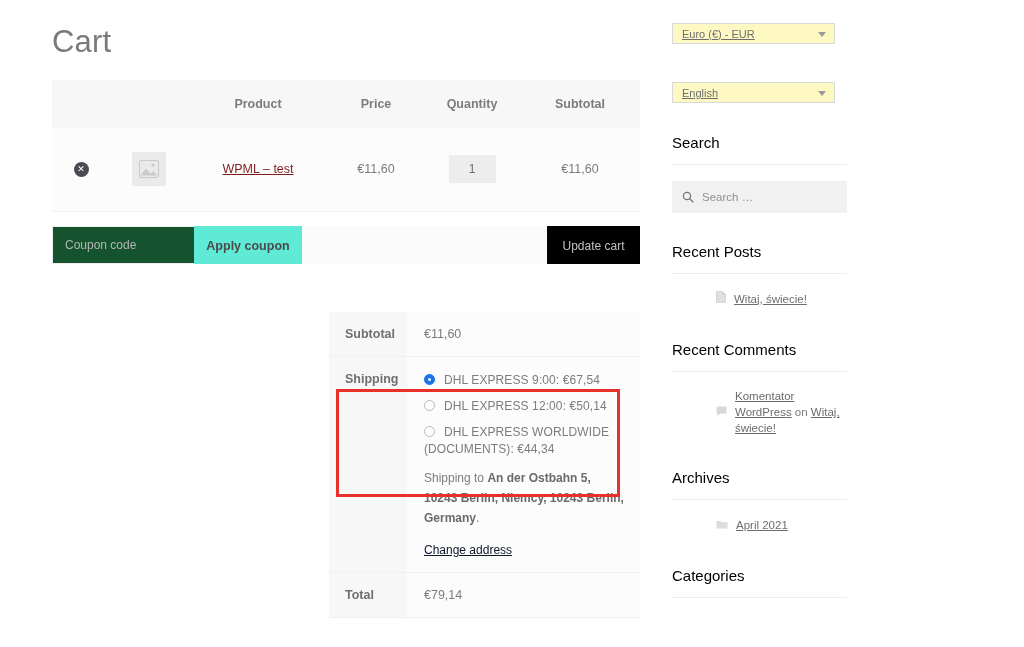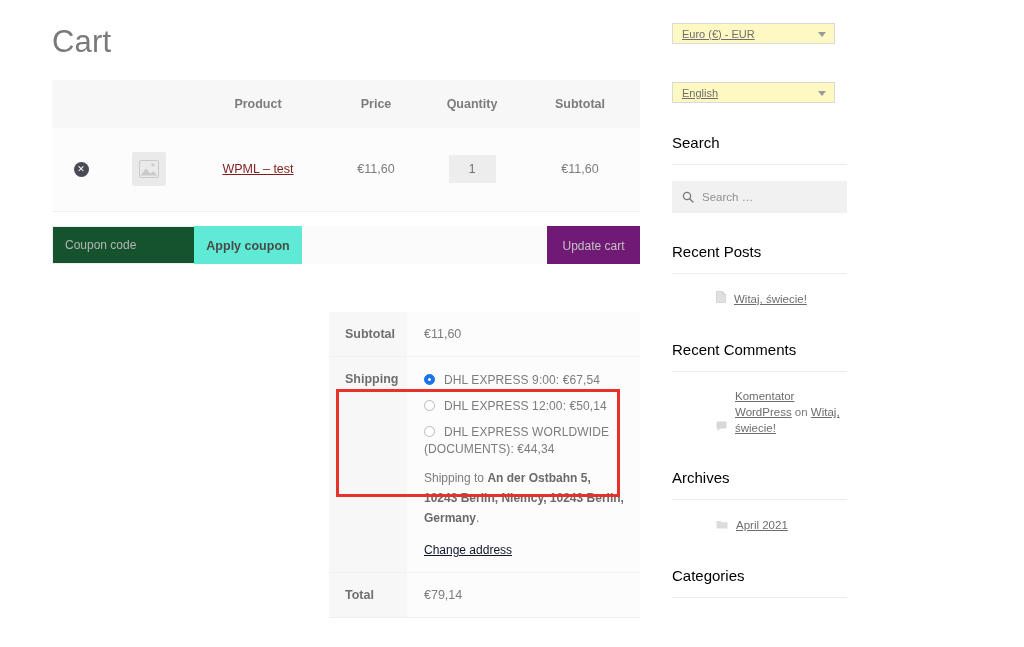--- a/index.html
+++ b/index.html
@@ -126,21 +126,21 @@
     font-size: 12.5px;
     text-align: center;
     line-height: 38px;
     border: none;
     cursor: pointer;
     font-family: "Liberation Sans", sans-serif;
   }
   .coupon-spacer { flex: 1; background: #fbfbfb; }
   .update-cart {
     width: 93px;
-    background: #701a75;
+    background: #000000;
     color: #c2c2c2;
     font-size: 12px;
     text-align: center;
     line-height: 38px;
     border: none;
     font-family: "Liberation Sans", sans-serif;
   }
 
   
   .totals-wrap { position: absolute; left: 329px; top: 312px; width: 311px; }
@@ -279,21 +279,21 @@
     width: 175px; height: 30px;
     background: #f1f1f1;
     padding: 16px 10px;
   }
   .search-field svg { flex: none; margin-right: 8px; }
   .search-ph { font-size: 11.5px; color: #909090; }
 
   .wlist { list-style: none; margin: 0; padding: 0; }
   .wlist li {
     display: flex;
-    align-items: flex-end;
+    align-items: center;
     margin-bottom: 10px;
     font-size: 11.5px;
     line-height: 16px;
     padding-left: 44px;
   }
   .wlist .ic { flex: none; margin-right: 8px; margin-top: 1px; }
   .wlist a { color: #6d6d6d; text-decoration: underline; }
   .wlist .plain { color: #7c7c7c; }
 
   .comment-widget { margin-top: 33px; }

